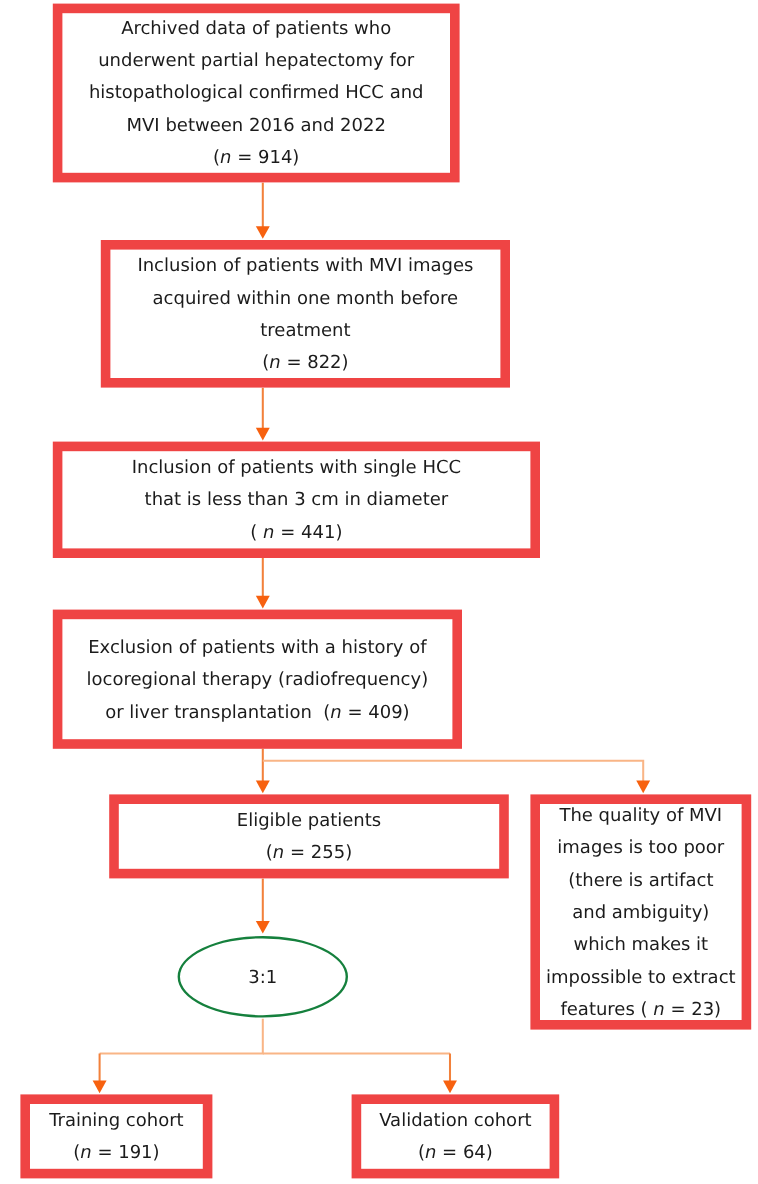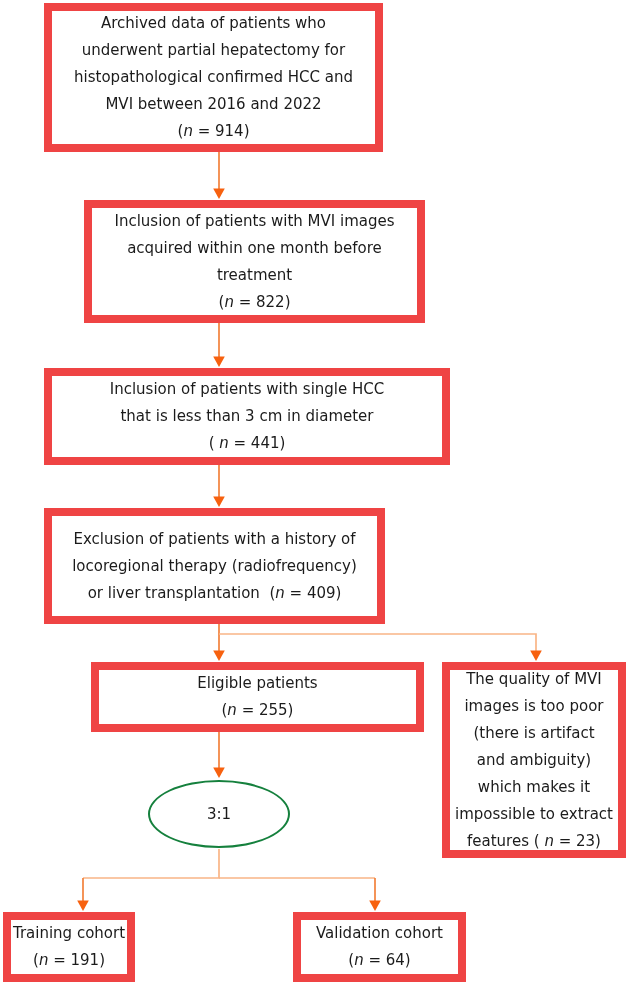--- a/index.html
+++ b/index.html
@@ -34,21 +34,21 @@
 
   #node-archived   { left: 44px;  top: 3px;   width: 339px; height: 149px; }
   #node-inclusion-mvi    { left: 44px;  top: 200px; width: 341px; height: 123px; margin-left: 40px; }
   #node-inclusion-single { left: 44px;  top: 368px; width: 406px; height: 97px; }
   #node-exclusion  { left: 44px;  top: 508px; width: 341px; height: 116px; }
   #node-eligible   { left: 52px;  top: 662px; width: 333px; height: 70px; margin-left: 39px; }
   #node-quality    { left: 442px; top: 662px; width: 184px; height: 196px; }
   #node-quality .node-text { font-size: 15px; line-height: 27px; }
   #node-ratio      { left: 148px; top: 780px; width: 142px; height: 68px;
                      border: 2px solid #15803d; border-radius: 50%; }
-  #node-training   { left: 3px;   top: 912px; width: 132px; height: 70px; }
+  #node-training   { left: 17px;   top: 912px; width: 160px; height: 70px; }
   #node-validation { left: 293px; top: 912px; width: 173px; height: 70px; }
 
   #connector-layer {
     position: absolute;
     left: 0; top: 0;
     width: 632px; height: 987px;
     pointer-events: none;
   }
   .conn-line   { stroke: #f2813b; stroke-width: 1.7; fill: none; }
   .conn-branch { stroke: #f9b586; stroke-width: 1.7; fill: none; }

